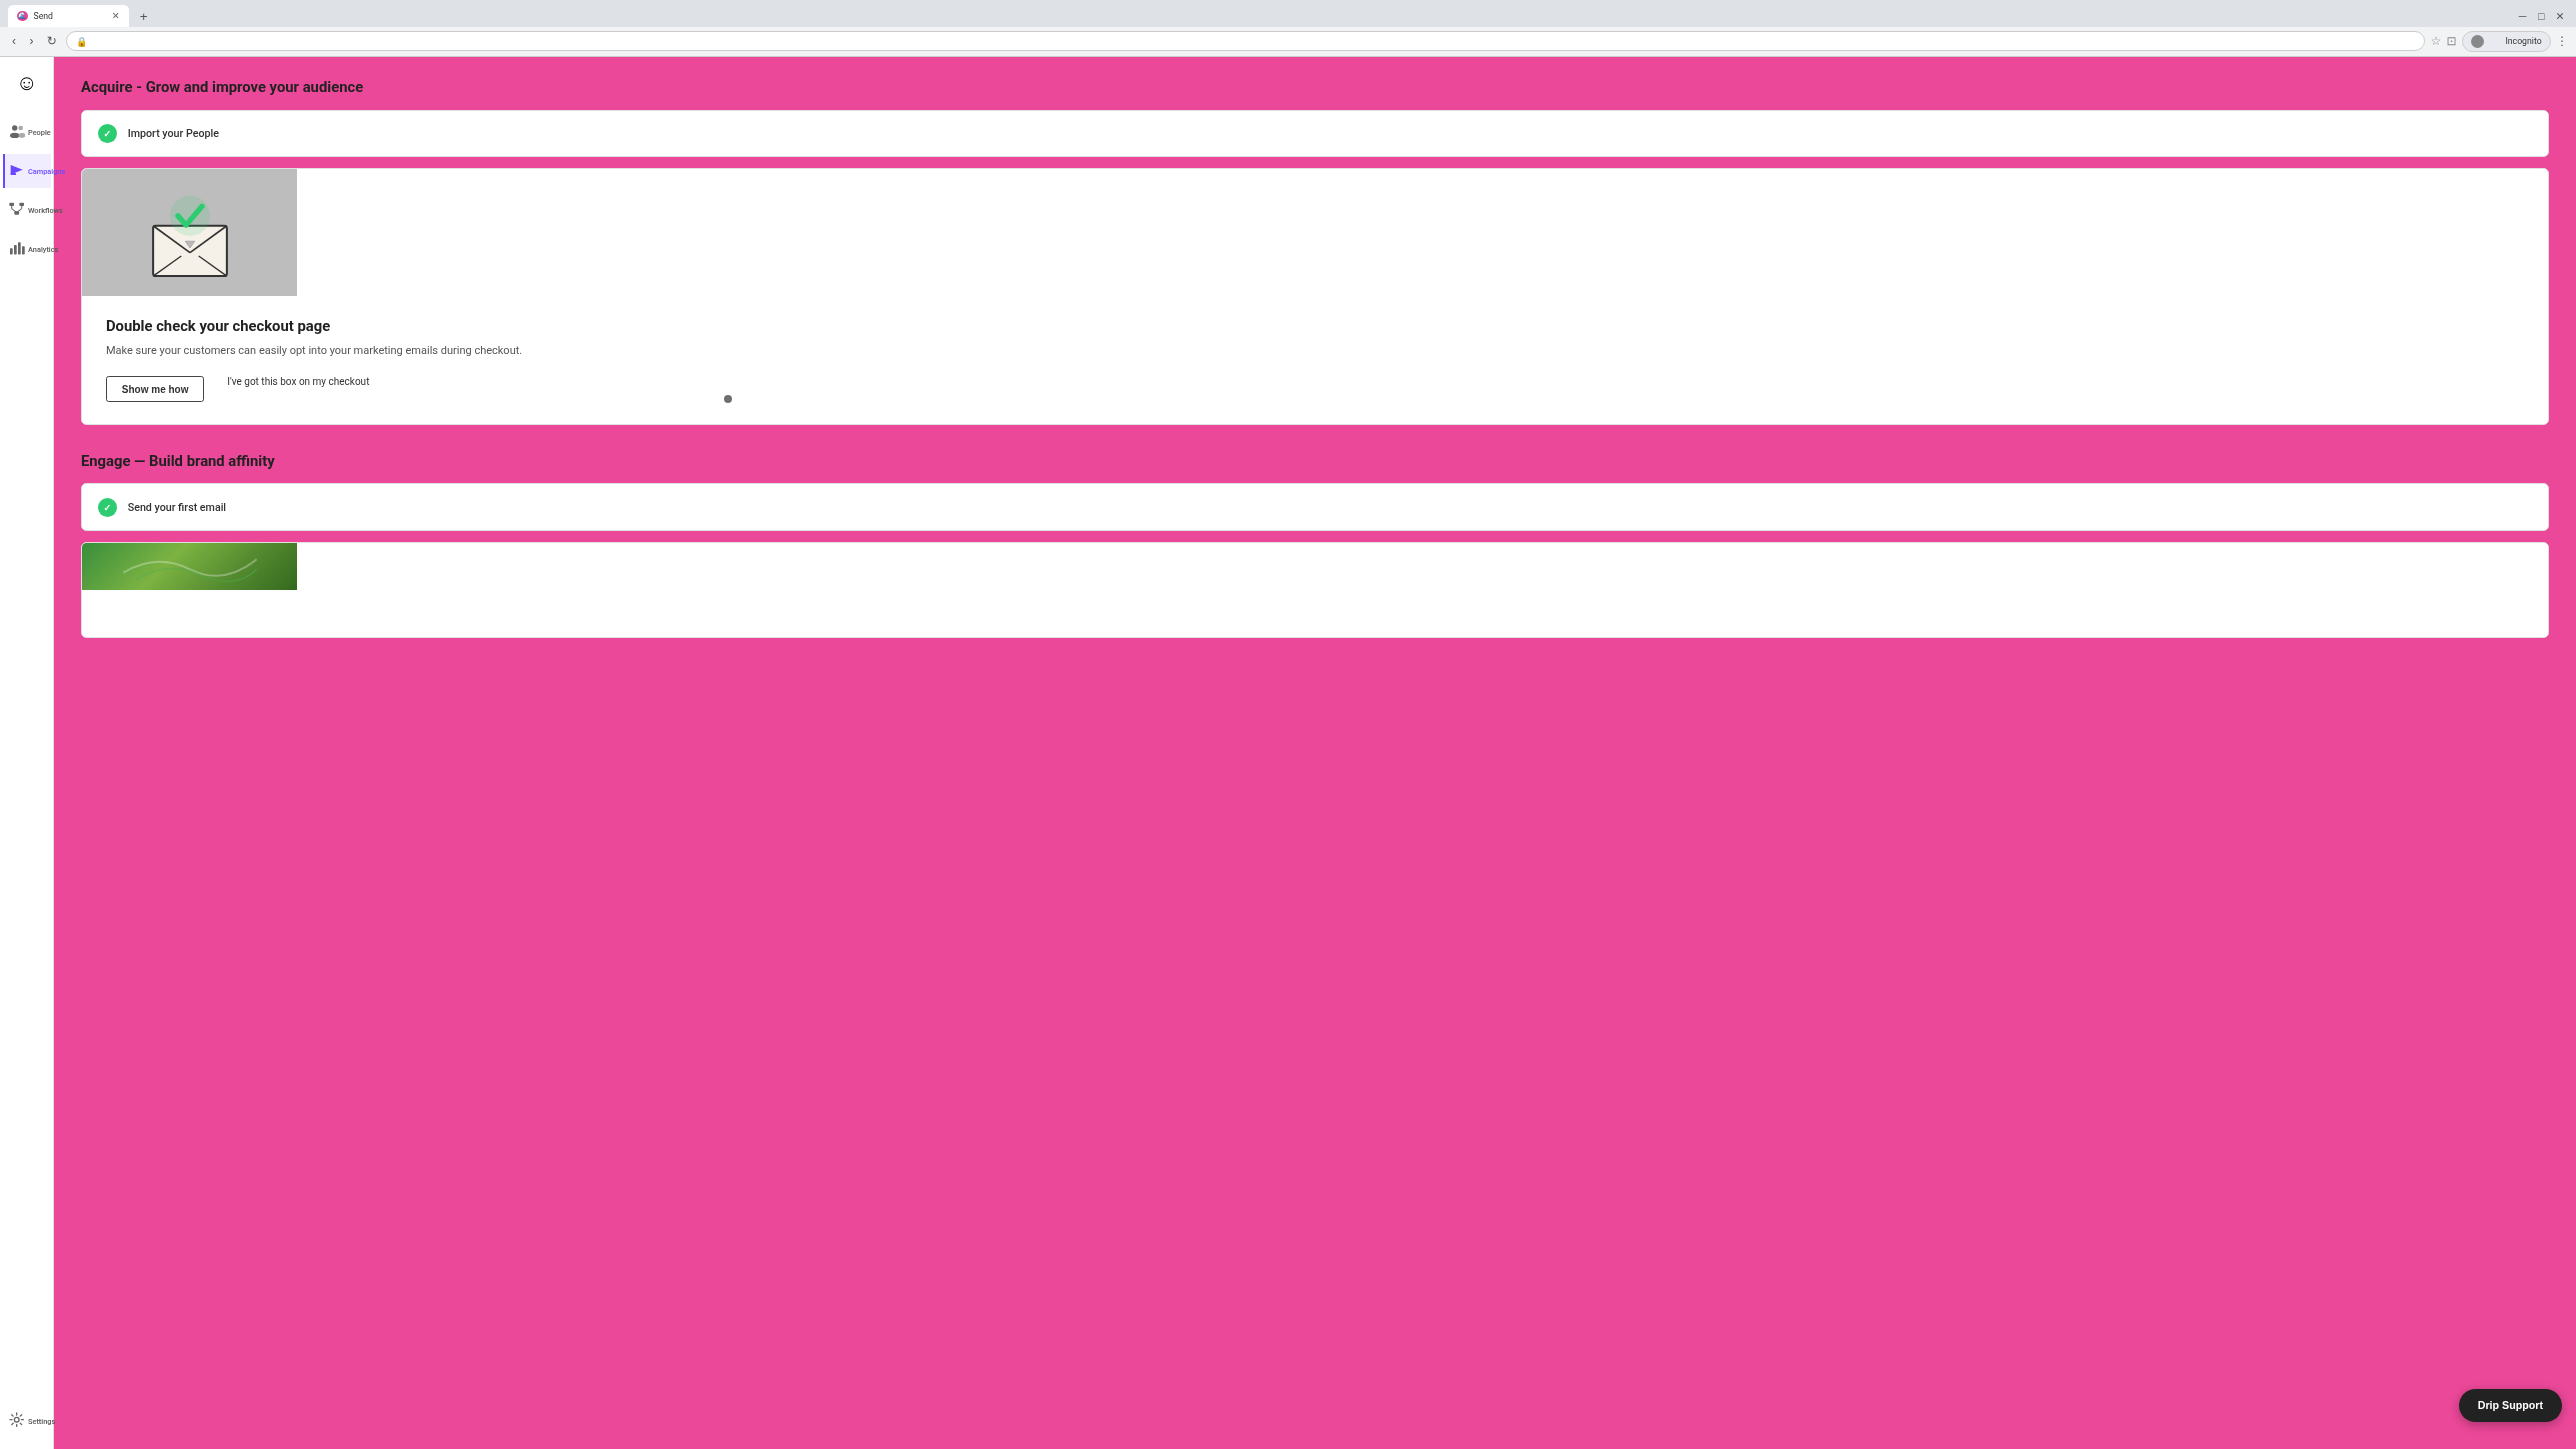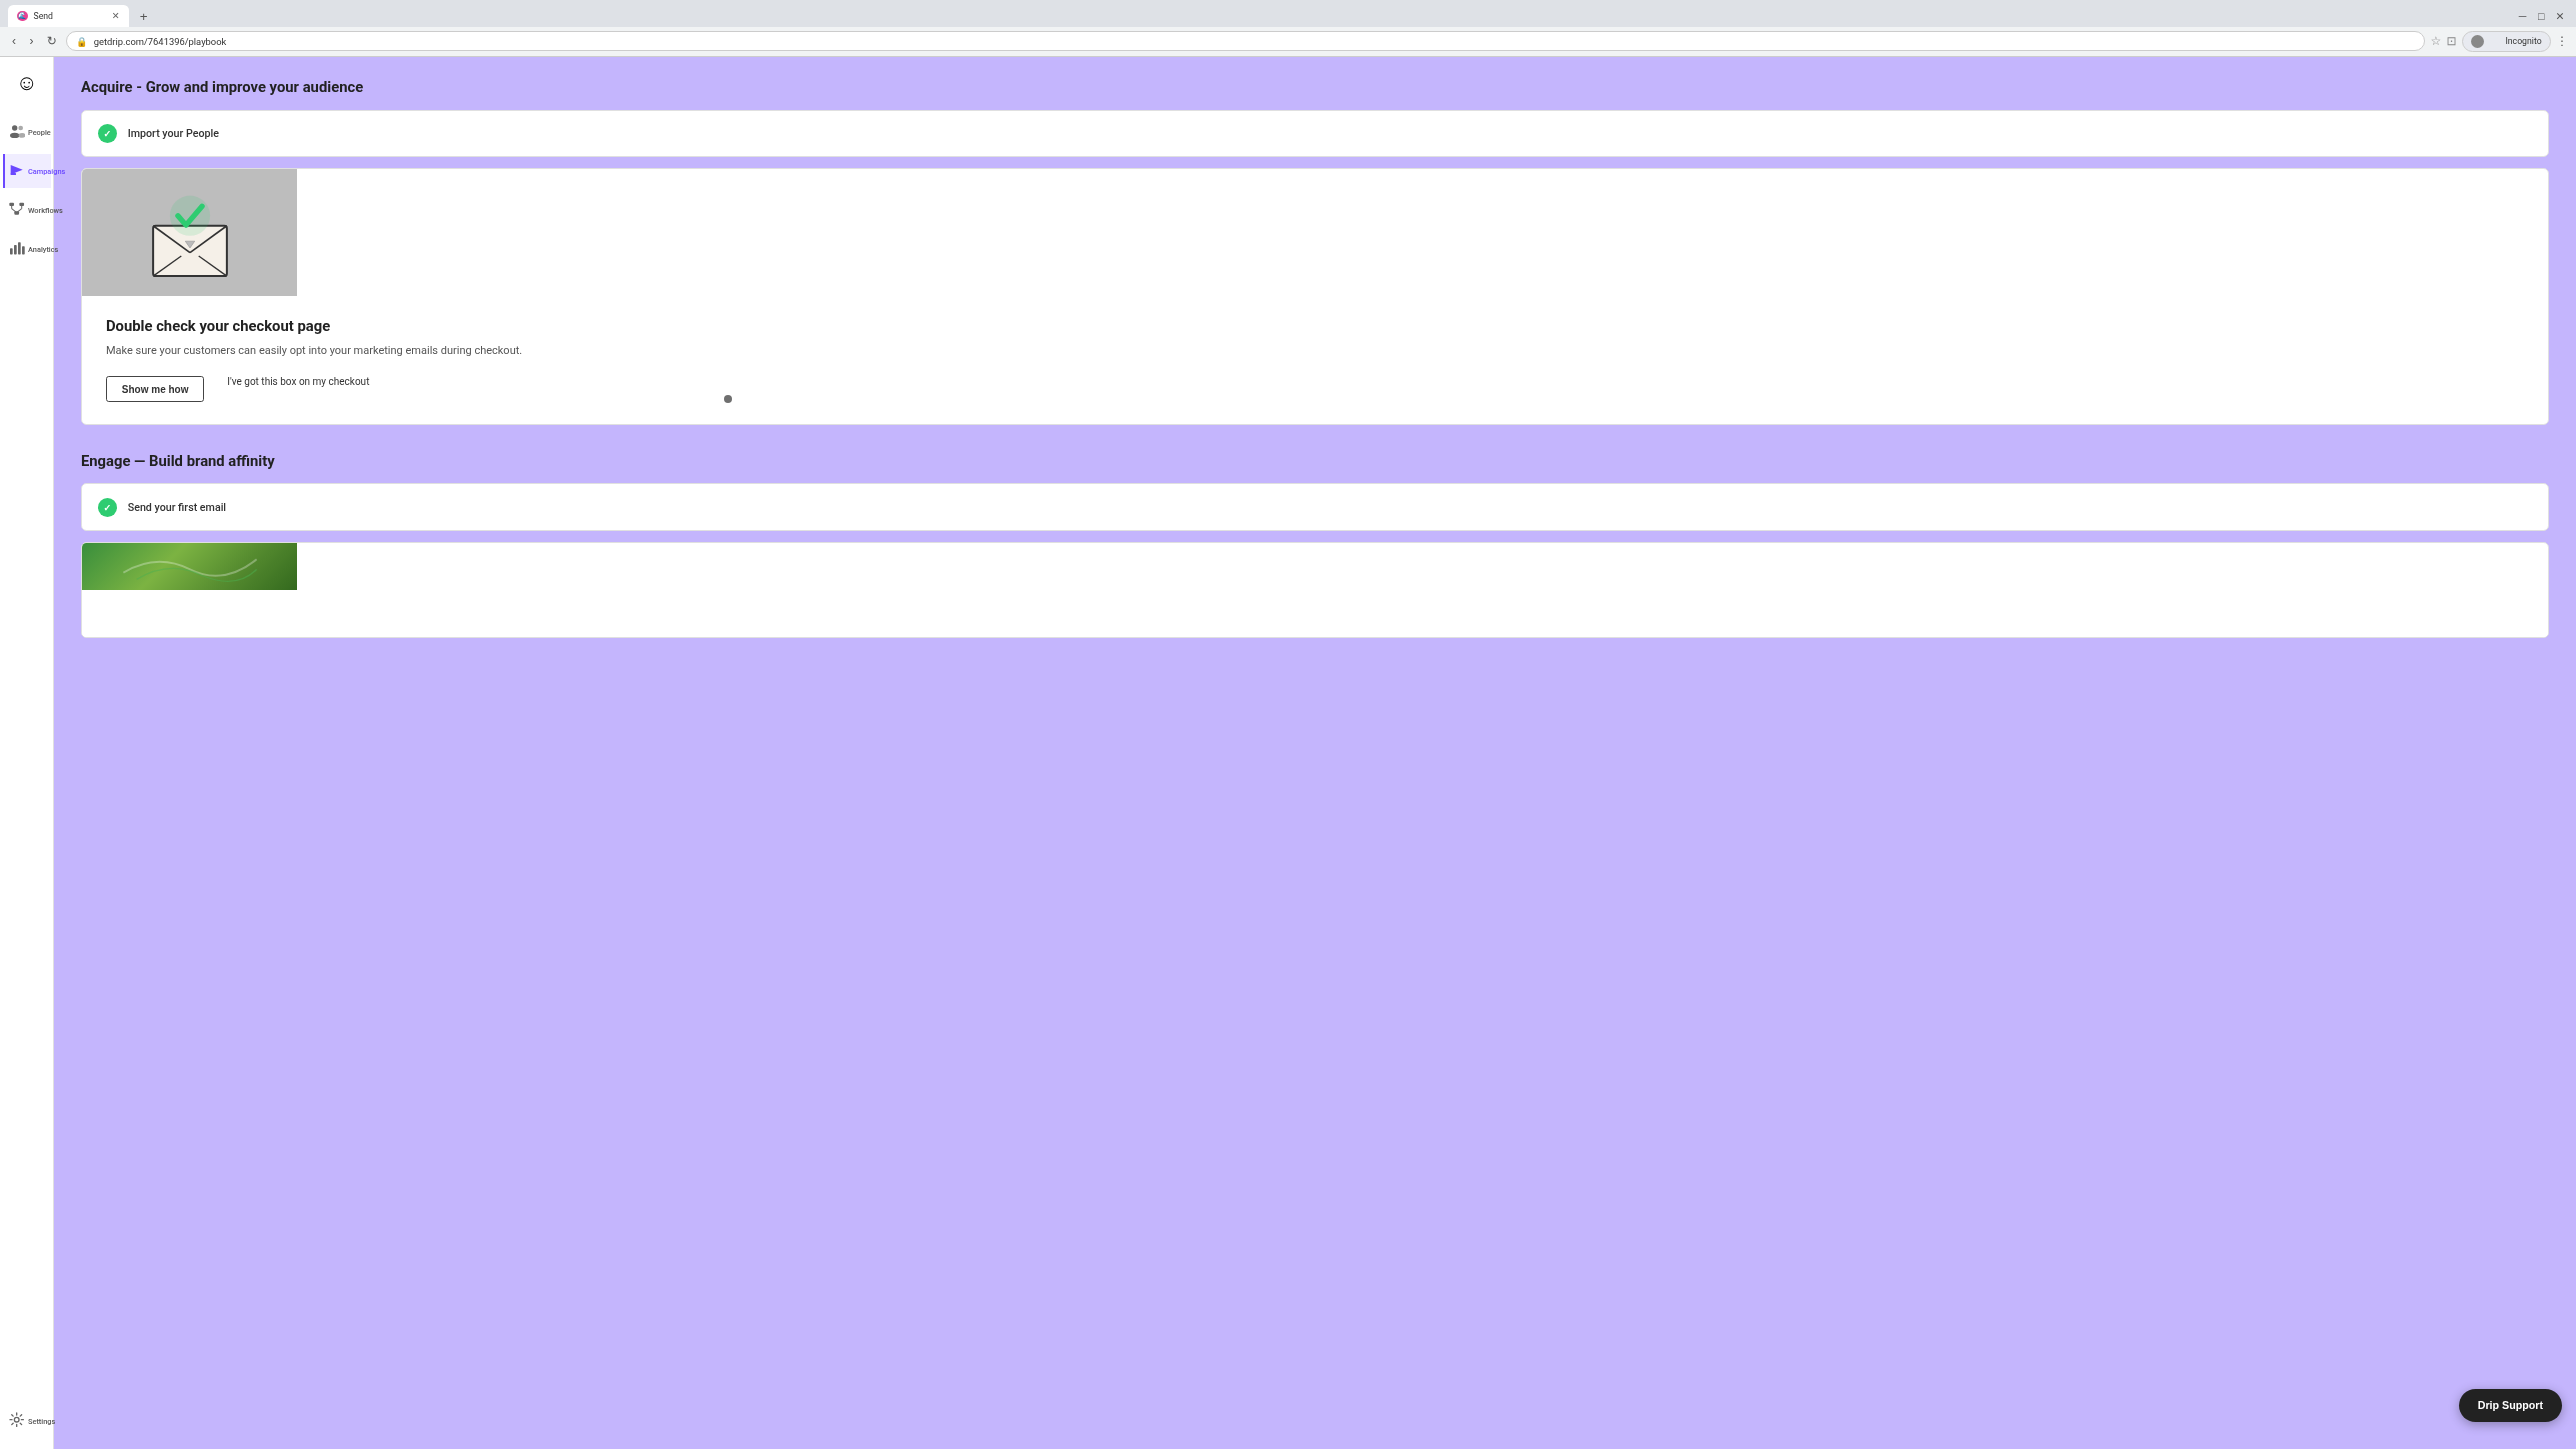--- a/index.html
+++ b/index.html
@@ -35,21 +35,21 @@
     .sidebar-logo { width: 32px; height: 32px; display: flex; align-items: center; justify-content: center; margin-bottom: 10.7px; }
     .logo-icon { font-size: 21.5px; }
     .sidebar-item { display: flex; flex-direction: row; align-items: center; padding: 6.7px 5.4px; width: 48px; border-radius: 5.4px; cursor: pointer; gap: 2.7px; text-decoration: none; color: #555; }
     .sidebar-item.active { color: #6b48ff; border-left: 2px solid #6b48ff; border-radius: 0; padding-left: 3.4px; background: #f0edff; }
     .sidebar-item-icon { font-size: 14.8px; line-height: 1; }
     .sidebar-item-label { font-size: 7.4px; font-weight: 500; text-align: center; }
     .sidebar-spacer { flex: 1; }
     .sidebar-bottom { display: flex; flex-direction: column; align-items: center; gap: 5.4px; }
 
     
-    .main-content { flex: 1; overflow-y: auto; padding: 21.5px 27px; background: #c4b5fd; }
+    .main-content { flex: 1; overflow-y: auto; padding: 21.5px 27px; background: #ec4899; }
 
     
     .section { margin-bottom: 27px; }
     .section-title { font-size: 14.8px; font-weight: 700; color: #222; margin-bottom: 13.4px; }
 
     
     .card { background: #fff; border-radius: 5.4px; border: 0.7px solid #e0e0e0; margin-bottom: 10.7px; overflow: hidden; }
 
     .card-simple { display: flex; align-items: center; padding: 13.4px 16px; gap: 10.7px; }
     .check-circle { width: 19px; height: 19px; background: #2ecc71; border-radius: 50%; display: flex; align-items: center; justify-content: center; flex-shrink: 0; color: white; font-size: 9.4px; font-weight: bold; }
@@ -92,21 +92,20 @@
       <button class="win-btn">□</button>
       <button class="win-btn">✕</button>
     </div>
   </div>
   <div class="nav-bar">
     <button class="nav-btn">‹</button>
     <button class="nav-btn">›</button>
     <button class="nav-btn">↻</button>
     <div class="address-bar">
       <span class="address-icon">🔒</span>
-      <span class="address-text">getdrip.com/7641396/playbook</span>
     </div>
     <div class="nav-actions">
       <button class="star-btn">☆</button>
       <button class="star-btn">⊡</button>
       <div class="profile-btn">
         <div class="profile-icon"></div>
         <span>Incognito</span>
       </div>
       <button class="menu-btn">⋮</button>
     </div>

